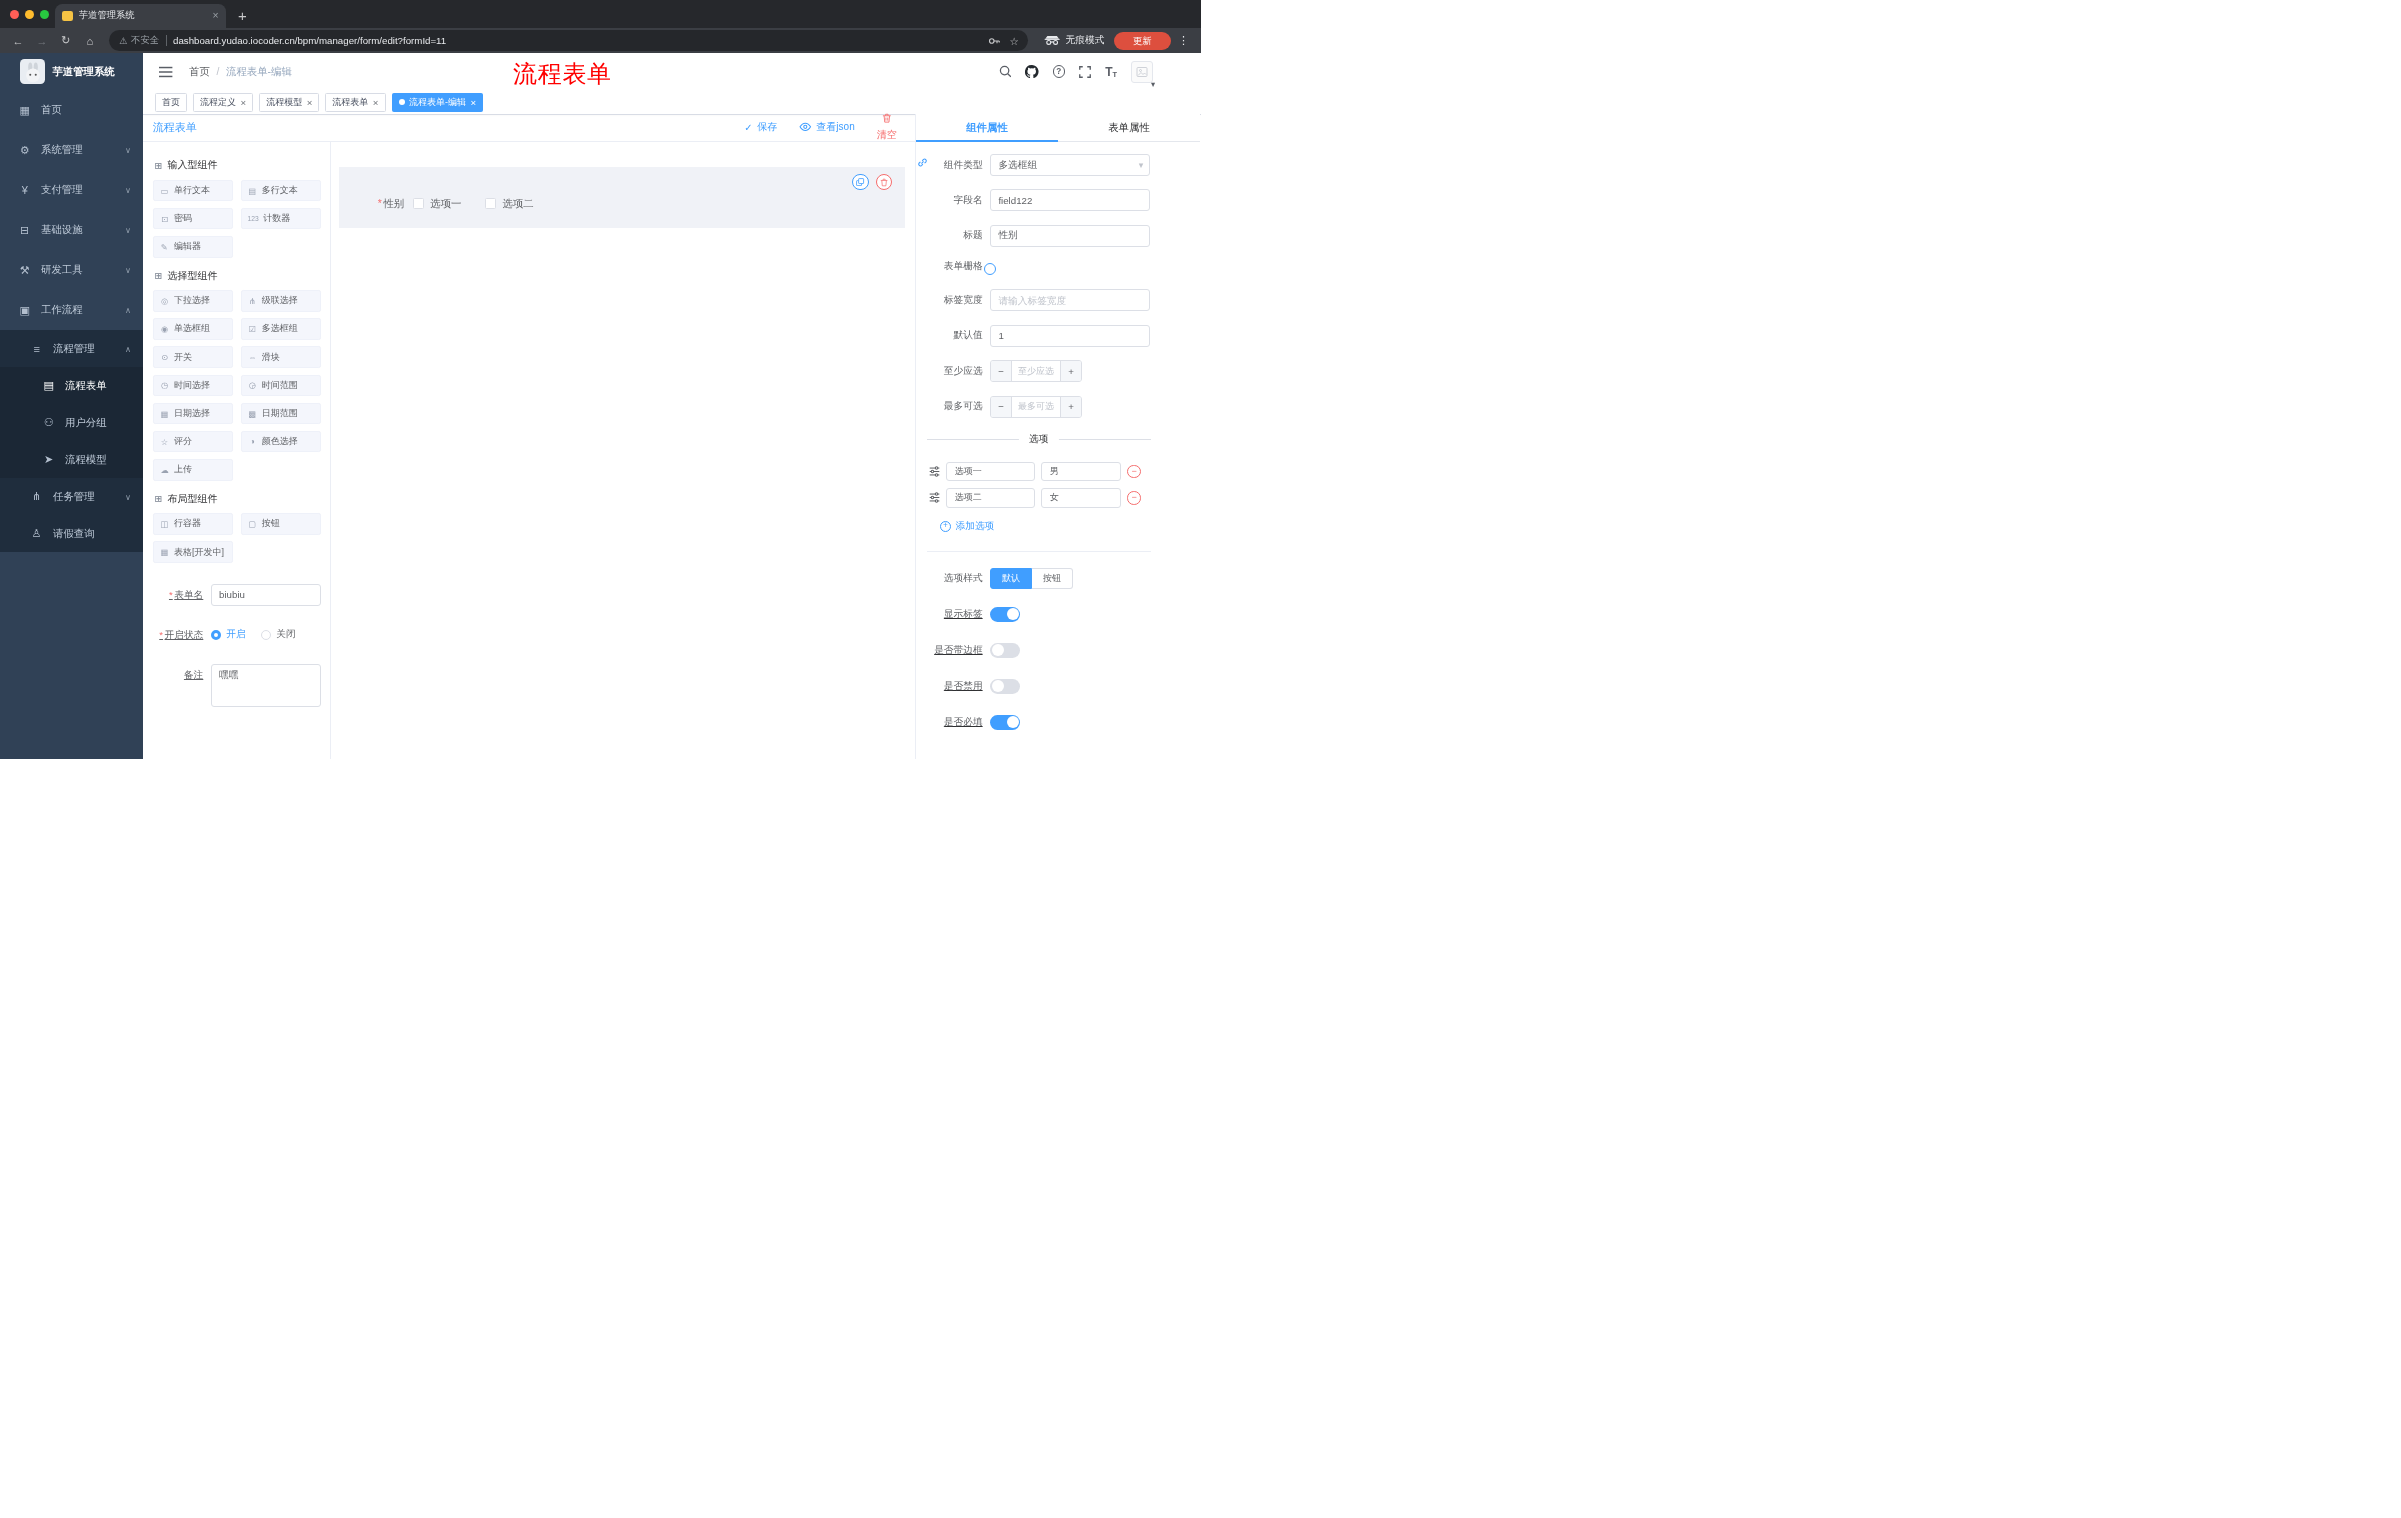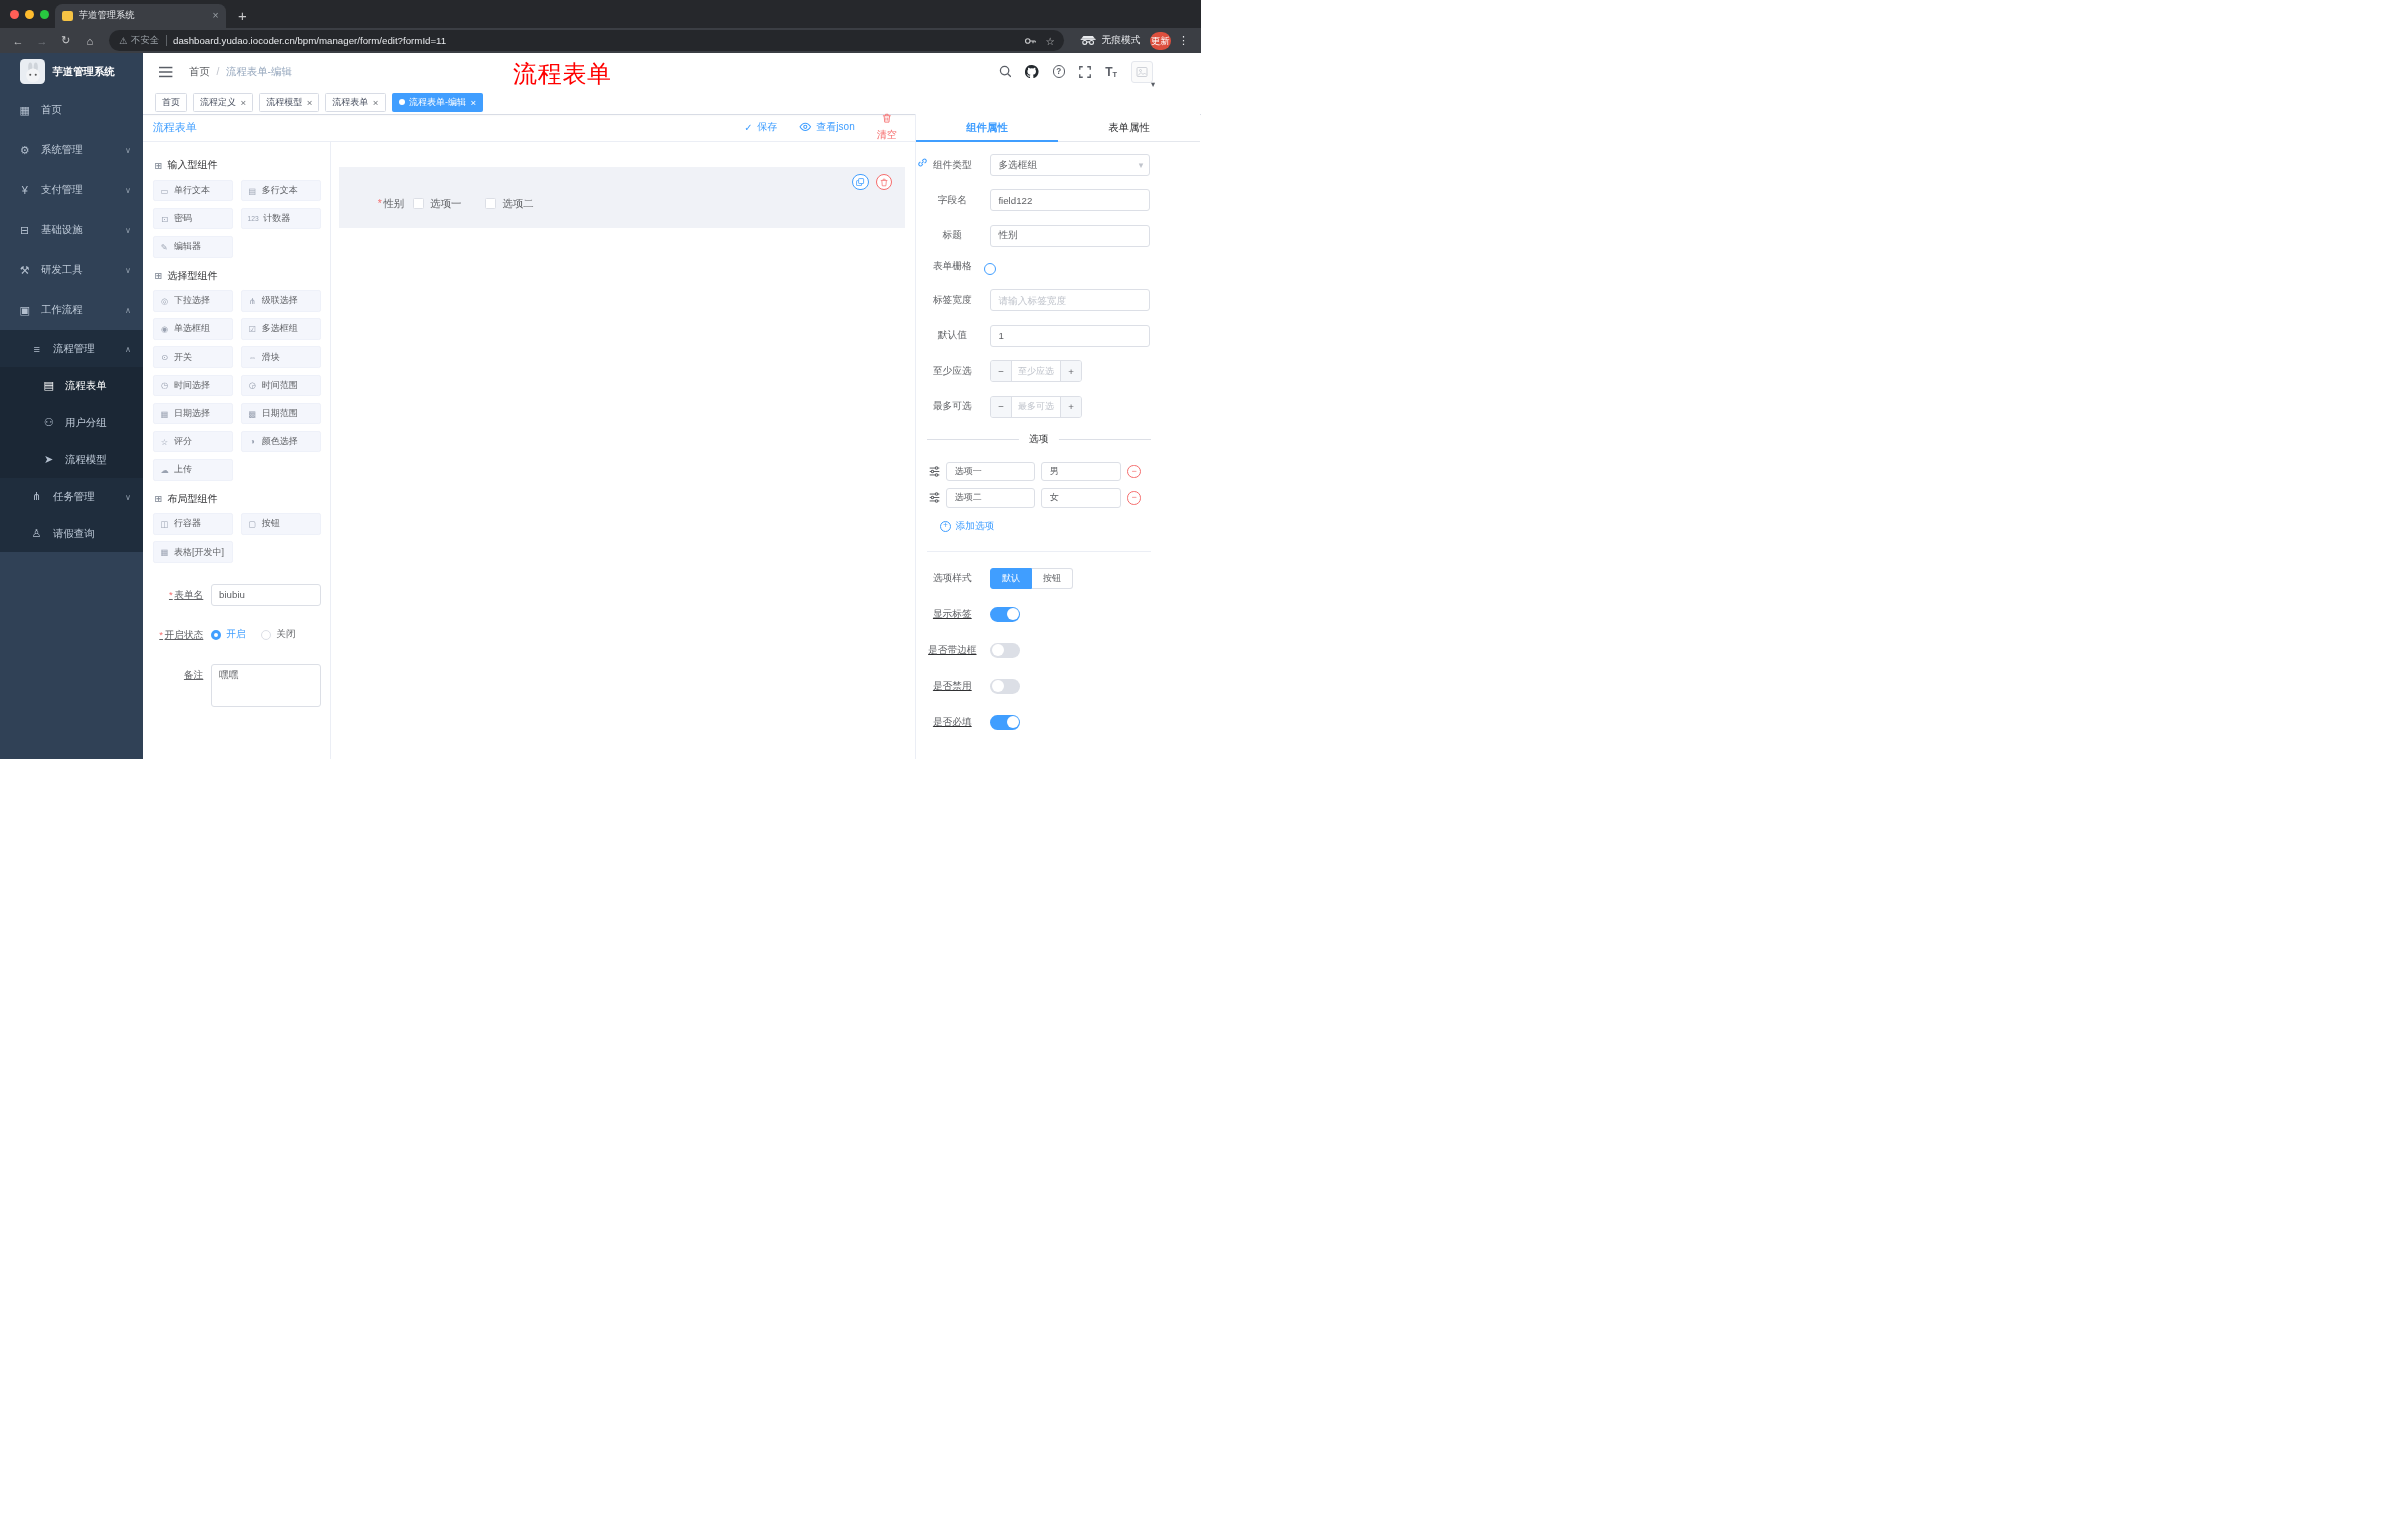--- a/index.html
+++ b/index.html
@@ -24,21 +24,21 @@
 
   .bar-tools { position:absolute; left:0; top:28px; width:100%; height:25px; background:#3b3e44; display:flex; align-items:center; padding:0 7.4px; gap:3px; }
   .nav-ic { width:21px; text-align:center; color:#c7c8ca; font-size:11px; }
   .nav-ic.dim { color:#75797f; }
   .url-box { flex:1; height:21px; border-radius:10.4px; background:#25272b; display:flex; align-items:center; padding:0 9.7px; gap:6.7px; margin:0 6px; }
   .sec-warn { color:#9aa0a6; display:flex; gap:3.7px; align-items:center; font-size:9.3px; }
   .url-div { width:0.7px; height:10.4px; background:#5f6368; }
   .url-text { flex:1; white-space:nowrap; overflow:hidden; color:#e8eaed; font-size:9.7px; }
   .url-act { display:flex; gap:9.7px; align-items:center; color:#c7c8ca; font-size:10.4px; }
   .incog { display:flex; align-items:center; gap:5.2px; color:#e8eaed; font-size:9.7px; margin:0 6.7px; }
-  .update-pill { height:18px; padding:0 1px; border-radius:9px; background:#dd4f3e; color:#fff; font-size:9.3px; line-height:18px; }
+  .update-pill { height:18px; padding:0 19px; border-radius:9px; background:#dd4f3e; color:#fff; font-size:9.3px; line-height:18px; }
   .kebab { color:#e8eaed; font-size:11px; margin:0 4.5px; }
 
   
   .sidebar { position:absolute; left:0; top:53px; width:143px; height:706px; background:#304156; color:#bfcbd9; font-size:10.4px; }
   .logo-row { height:37px; display:flex; align-items:center; padding-left:20px; gap:7.4px; }
   .logo-img { width:25px; height:25px; border-radius:4.5px; background:#e9edf2; overflow:hidden; display:flex; align-items:center; justify-content:center; }
   .logo-title { color:#fff; font-weight:bold; font-size:10.4px; white-space:nowrap; }
   .mi { display:flex; align-items:center; height:40px; padding:0 12px 0 18px; gap:9.7px; cursor:pointer; }
   .mi .ic { width:13.4px; text-align:center; font-size:11px; color:#b3bfce; flex-shrink:0; }
   .mi .lbl { flex:1; white-space:nowrap; }
@@ -113,21 +113,21 @@
 
   
   .rpanel { position:absolute; left:915px; top:114px; width:285px; height:645px; border-left:0.7px solid #ebeef5; background:#fff; overflow:hidden; }
   .rp-tabs { height:28px; display:flex; border-bottom:0.7px solid #e4e7ed; position:relative; }
   .rp-tab { flex:1; text-align:center; line-height:28px; font-size:10.4px; color:#303133; cursor:pointer; }
   .rp-tab.active { color:#409eff; font-weight:bold; }
   .rp-underline { position:absolute; left:0; bottom:-0.7px; width:50%; height:1.5px; background:#409eff; }
   .rp-body { padding:12px 49px 0 6px; position:relative; }
   .rp-link { position:absolute; left:0.7px; top:15px; }
   .rp-row { display:flex; align-items:center; margin-bottom:13.4px; }
-  .rp-label { width:68px; text-align:center; padding-right:7.4px; font-size:9.7px; color:#606266; flex-shrink:0; white-space:nowrap; }
+  .rp-label { width:68px; text-align:right; padding-right:7.4px; font-size:9.7px; color:#606266; flex-shrink:0; white-space:nowrap; }
   .rp-ctl { width:160px; position:relative; }
   .rp-ctl .inp { width:100%; }
   .sel-caret { position:absolute; right:6.7px; top:6px; color:#c0c4cc; font-size:9px; pointer-events:none; }
   .slider { height:4.5px; background:#409eff; border-radius:2.2px; position:relative; margin:9px 0; }
   .slider .stop { position:absolute; left:47%; top:0.7px; width:3px; height:3px; border-radius:50%; background:#fff; }
   .slider .handle { position:absolute; right:-6px; top:-3.7px; width:12px; height:12px; border-radius:50%; background:#fff; border:1.5px solid #409eff; cursor:pointer; }
   .stepper { display:flex; width:92px; height:22px; border:0.7px solid #dcdfe6; border-radius:3px; overflow:hidden; }
   .step-btn { width:21px; background:#f5f7fa; color:#606266; display:flex; align-items:center; justify-content:center; font-size:9.7px; cursor:pointer; }
   .step-btn.minus { border-right:0.7px solid #dcdfe6; }
   .step-btn.plus { border-left:0.7px solid #dcdfe6; }

